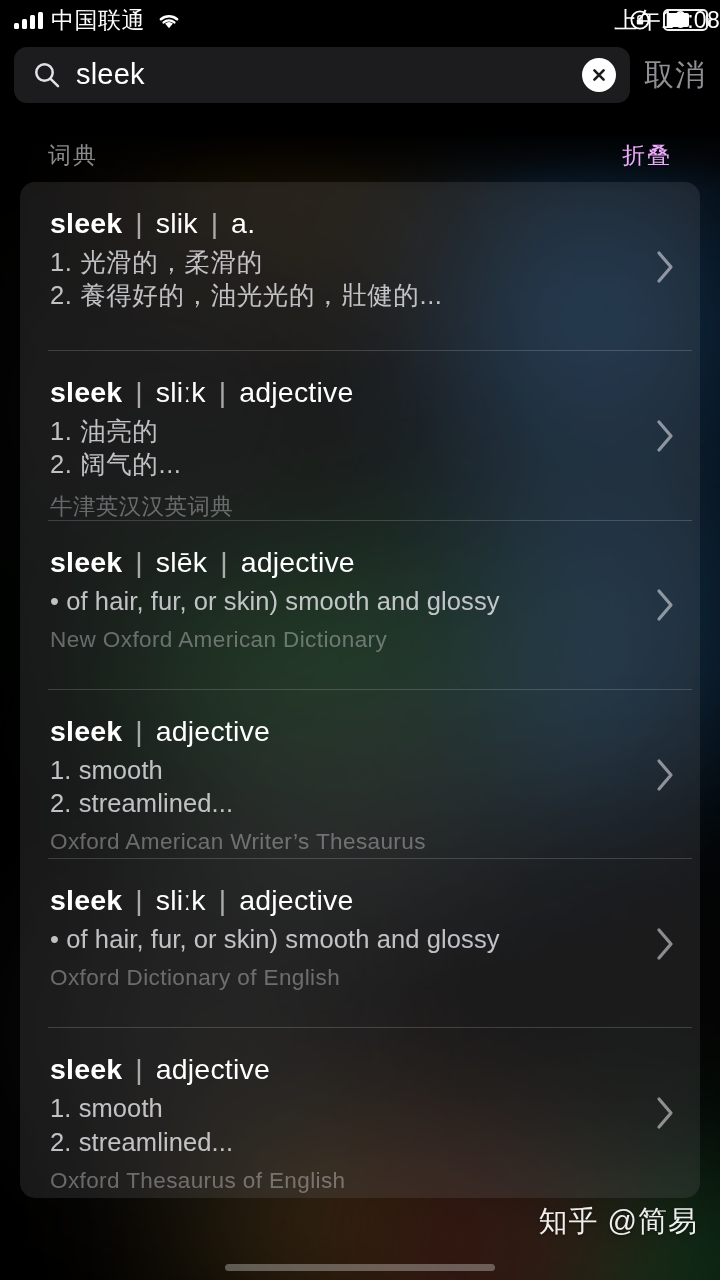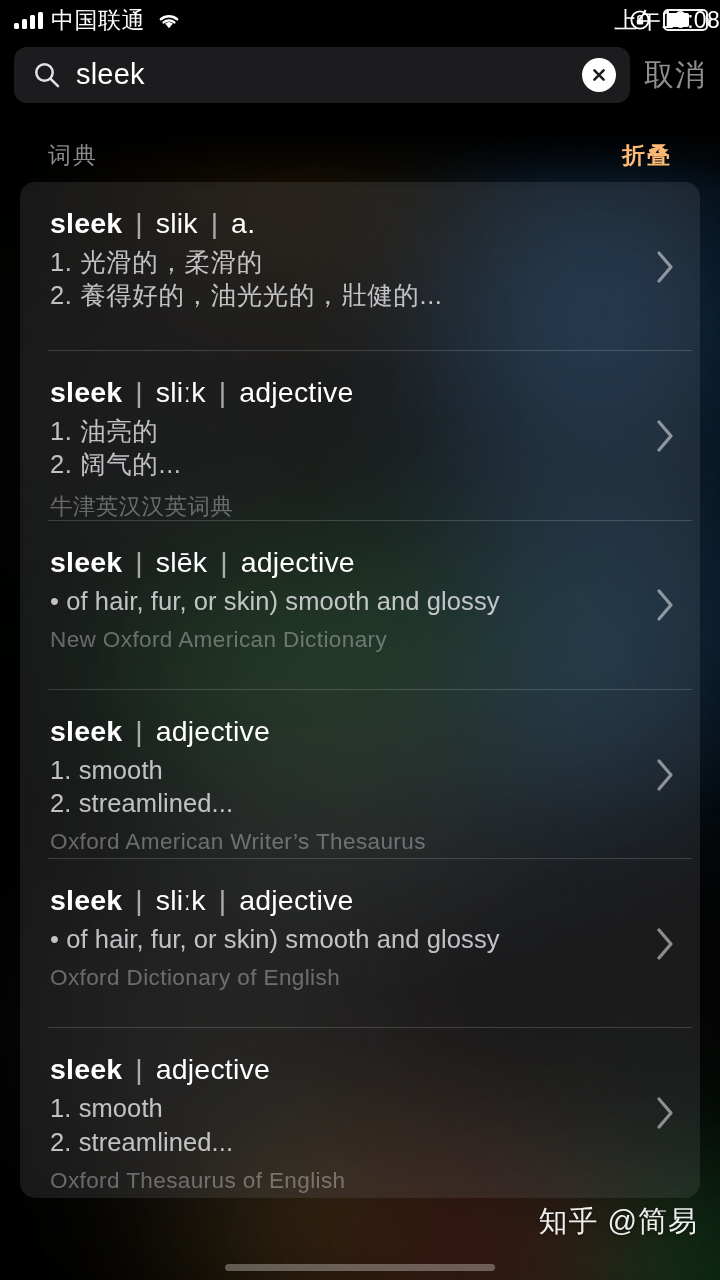--- a/index.html
+++ b/index.html
@@ -128,21 +128,21 @@
 
   
   #section-header {
     position: absolute; left: 0; top: 140px;
     width: 720px; height: 42px;
     z-index: 30;
     display: flex; align-items: flex-start; justify-content: space-between;
     padding: 0 48px;
     color: #8a8a8e; font-size: 23px; letter-spacing: 2px;
   }
-  #collapse-button { color: #fdba74; font-weight: bold; }
+  #collapse-button { color: #f0abfc; }
 
   
   #results-card {
     position: absolute; left: 20px; top: 182px;
     width: 680px; height: 1016px;
     border-radius: 15px;
     background: rgba(108,108,112,.22);
     backdrop-filter: blur(2px);
     z-index: 20;
     overflow: hidden;

